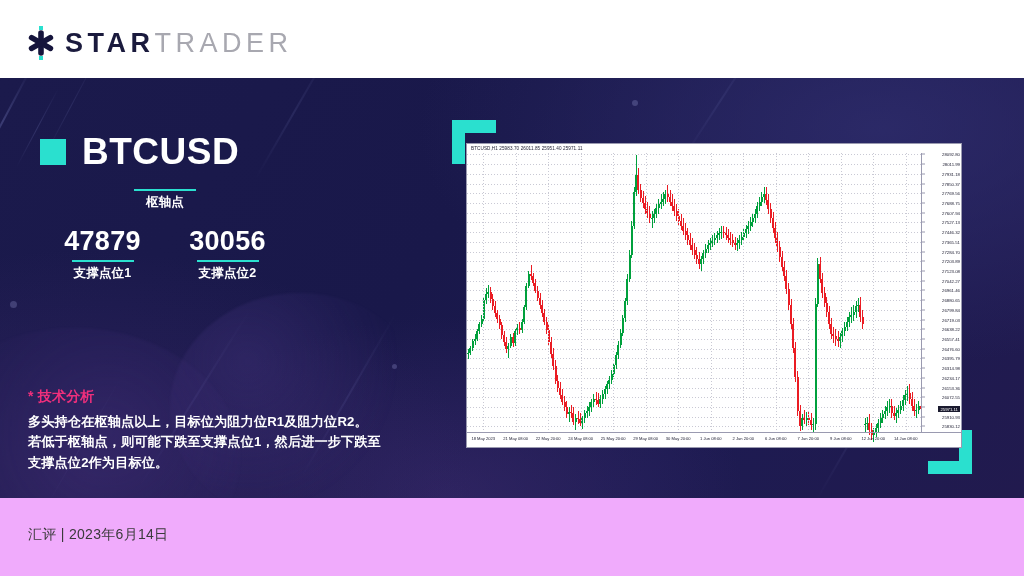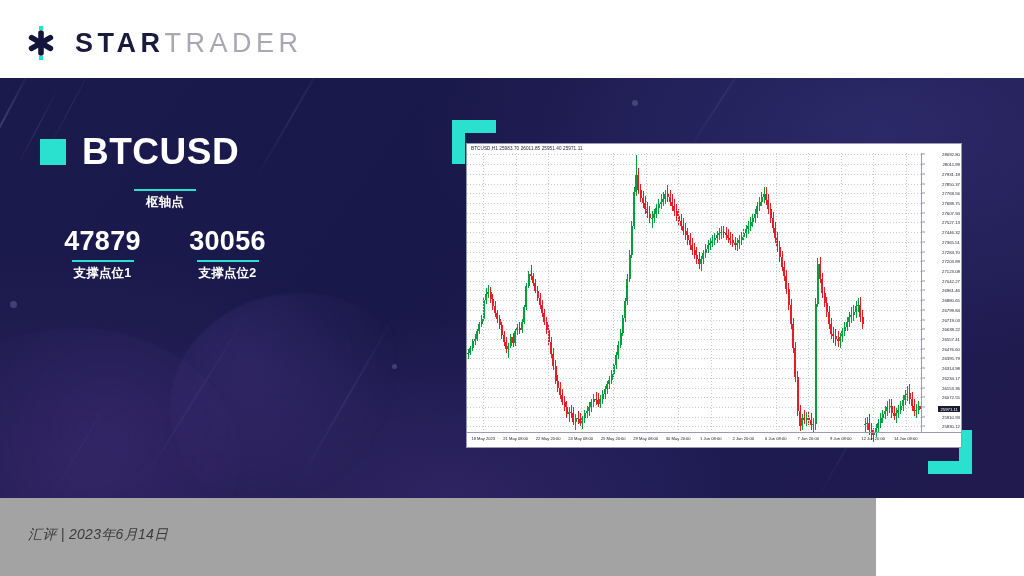--- a/index.html
+++ b/index.html
@@ -5,21 +5,21 @@
   html,body{margin:0;padding:0;}
   body{
     width:1024px;height:576px;overflow:hidden;
     font-family:"Liberation Sans","DejaVu Sans",sans-serif;
     background:#ffffff;
   }
   .page{position:relative;width:1024px;height:576px;overflow:hidden;background:#fff;}
 
   
   .header{position:absolute;left:0;top:0;width:1024px;height:78px;background:#ffffff;}
-  .logo{position:absolute;left:26px;top:26px;display:flex;align-items:center;gap:19px;}
+  .logo{position:absolute;left:26px;top:26px;display:flex;align-items:center;gap:9px;}
   .logo-mark{position:relative;width:30px;height:34px;}
   .logo-mark .star{position:absolute;left:0;top:4px;width:30px;height:26px;}
   .logo-mark .tick{position:absolute;left:13px;width:4px;height:4px;background:#2ae0cf;}
   .logo-mark .tick.t{top:0px;}
   .logo-mark .tick.b{bottom:0px;}
   .logo-text{font-size:27px;letter-spacing:4.5px;font-weight:700;line-height:1;}
   .logo-text .a{color:#1a1a3d;}
   .logo-text .b{color:#a8a8b0;font-weight:400;}
 
   
@@ -49,21 +49,21 @@
   .lv-row{display:flex;}
   .lv-row > .lv{flex:1;}
   .lv-pivot{margin-bottom:15px;}
   .lv-r{margin-bottom:14px;}
 
   .analysis{position:absolute;left:28px;top:388px;width:380px;}
   .an-head{color:#ef2f7c;font-size:14px;font-weight:700;margin-bottom:6px;letter-spacing:.2px;}
   .an-body{color:#ffffff;font-size:13.2px;font-weight:700;line-height:1.55;letter-spacing:.1px;}
 
   
-  .footer{position:absolute;left:0;top:498px;width:876px;height:78px;background:#a3a3a3;font-style:italic;}
+  .footer{position:absolute;left:0;top:498px;width:1024px;height:78px;background:#f0abfc;}
   .footer-txt{position:absolute;left:28px;top:28px;color:#3a3a3a;font-size:14px;letter-spacing:.3px;}
 
   
   .bracket{position:absolute;}
   .bracket i{position:absolute;display:block;background:#2ae0cf;}
   .br-tl{left:452px;top:120px;width:44px;height:44px;}
   .br-tl .h{left:0;top:0;width:44px;height:13px;}
   .br-tl .v{left:0;top:0;width:13px;height:44px;}
   .br-br{left:928px;top:430px;width:44px;height:44px;}
   .br-br .h{left:0;bottom:0;width:44px;height:13px;}
@@ -152,20 +152,26 @@
           <div class="lbl">支撑点位1</div>
         </div>
         <div class="lv">
           <div class="num">30056</div>
           <div class="rule"></div>
           <div class="lbl">支撑点位2</div>
         </div>
       </div>
     </div>
 
+    <div class="analysis" style="top:310px;">
+      <div class="an-head">* 技术分析</div>
+      <div class="an-body">多头持仓在枢轴点以上，目标位为阻力位R1及阻力位R2。</div>
+      <div class="an-body">若低于枢轴点，则可能下跌至支撑点位1，然后进一步下跌至</div>
+      <div class="an-body">支撑点位2作为目标位。</div>
+    </div>
   </div>
 
   <div class="bracket br-tl">
     <i class="h"></i>
     <i class="v"></i>
   </div>
   <div class="bracket br-br">
     <i class="h"></i>
     <i class="v"></i>
   </div>

